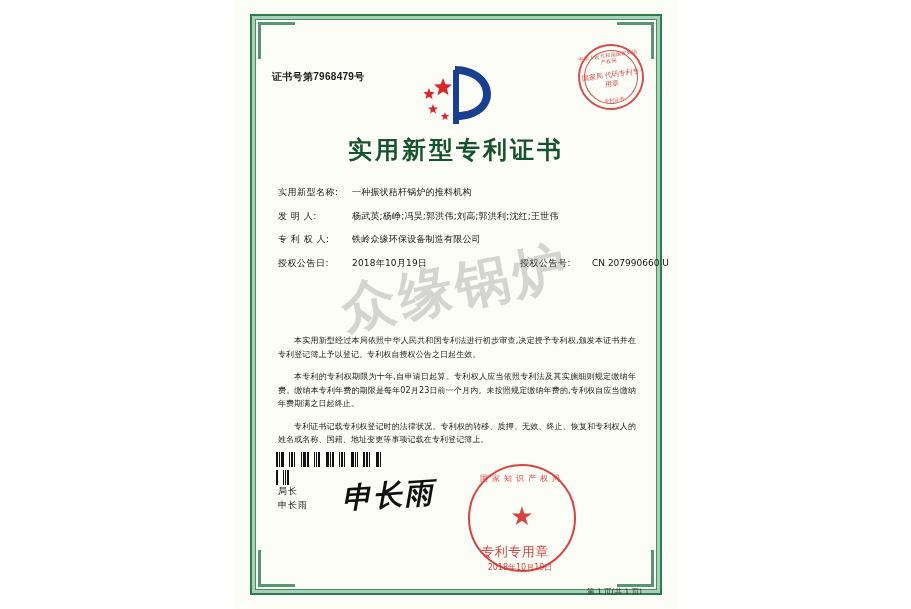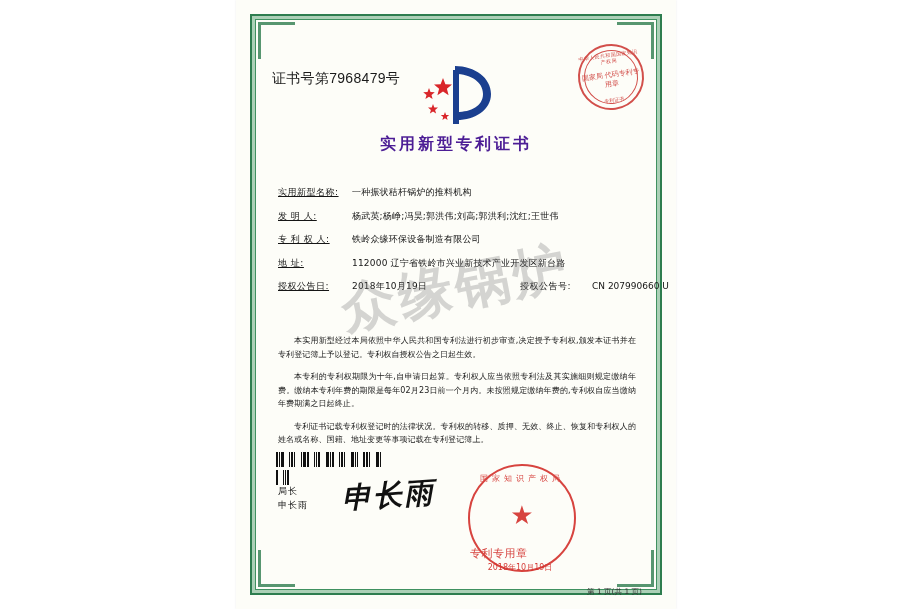--- a/index.html
+++ b/index.html
@@ -75,24 +75,25 @@
     top: 34px;
     right: 34px;
     bottom: 34px;
   }
 
   
   #serial {
     position: absolute;
     left: 2px;
     top: 36px;
-    font-size: 14px;
+    font-size: 10px;
     color: #1a1a1a;
     letter-spacing: .3px;
     white-space: nowrap;
+    font-weight: bold;
   }
 
   
   #emblem {
     position: absolute;
     left: 50%;
     top: 28px;
     transform: translateX(-50%);
     width: 86px;
     height: 66px;
@@ -141,24 +142,24 @@
     font-size: 5px;
   }
 
   
   #title {
     position: absolute;
     left: 0; right: 0;
     top: 100px;
     text-align: center;
     font-family: "DejaVu Serif", serif;
-    font-size: 16px;
+    font-size: 24px;
     font-weight: bold;
     letter-spacing: 3px;
-    color: #4c1d95;
+    color: #14532d;
   }
 
   
   #fields {
     position: absolute;
     left: 8px;
     right: 6px;
     top: 152px;
   }
   .field {
@@ -167,21 +168,20 @@
     margin-bottom: 10.5px;
     font-size: 9px;
     color: #151515;
     font-family: "DejaVu Sans", sans-serif;
   }
   .field .lbl {
     width: 74px;
     flex: 0 0 74px;
     letter-spacing: .5px;
     white-space: nowrap;
-    text-decoration: underline;
   }
   .field .val {
     flex: 1;
     letter-spacing: .2px;
     white-space: nowrap;
     overflow: hidden;
   }
   .field.two .val-left {
     flex: 0 0 168px;
     white-space: nowrap;
@@ -258,21 +258,20 @@
   #seal-main {
     position: absolute;
     left: 198px;
     top: 430px;
     width: 104px;
     height: 104px;
     border-radius: 50%;
     border: 2.5px solid #d3302c;
     color: #d3302c;
     opacity: .9;
-    font-family: Liberation Serif, serif;
   }
   #seal-main .star {
     position: absolute;
     left: 50%;
     top: 50%;
     transform: translate(-50%,-56%);
     font-size: 26px;
     color: #d3302c;
     line-height: 1;
   }
@@ -281,21 +280,22 @@
     left: 0; right: 0;
     top: 7px;
     text-align: center;
     font-size: 8px;
     letter-spacing: 4px;
   }
   #seal-main .txt-bottom {
     position: absolute;
     left: 0; right: 14px;
     bottom: 9px;
-    font-size: 11px;
+    text-align: center;
+    font-size: 13px;
     letter-spacing: .5px;
   }
   #seal-date {
     position: absolute;
     left: 196px;
     top: 528px;
     width: 108px;
     text-align: center;
     font-size: 8px;
     color: #d3302c;
@@ -376,24 +376,20 @@
           <span class="val">一种振状秸杆锅炉的推料机构</span>
         </div>
         <div class="field">
           <span class="lbl">发 明 人:</span>
           <span class="val">杨武英;杨峥;冯昊;郭洪伟;刘高;郭洪利;沈红;王世伟</span>
         </div>
         <div class="field">
           <span class="lbl">专 利 权 人:</span>
           <span class="val">铁岭众缘环保设备制造有限公司</span>
         </div>
-        <div class="field">
-          <span class="lbl">地 址:</span>
-          <span class="val">112000 辽宁省铁岭市兴业新技术产业开发区新台路</span>
-        </div>
         <div class="field two">
           <span class="lbl">授权公告日:</span>
           <span class="val val-left">2018年10月19日</span>
           <span class="lbl2">授权公告号:</span>
           <span class="val2">CN 207990660 U</span>
         </div>
       </div>
 
       <div id="paras">
         <div class="para">本实用新型经过本局依照中华人民共和国专利法进行初步审查,决定授予专利权,颁发本证书并在专利登记簿上予以登记。专利权自授权公告之日起生效。</div>

